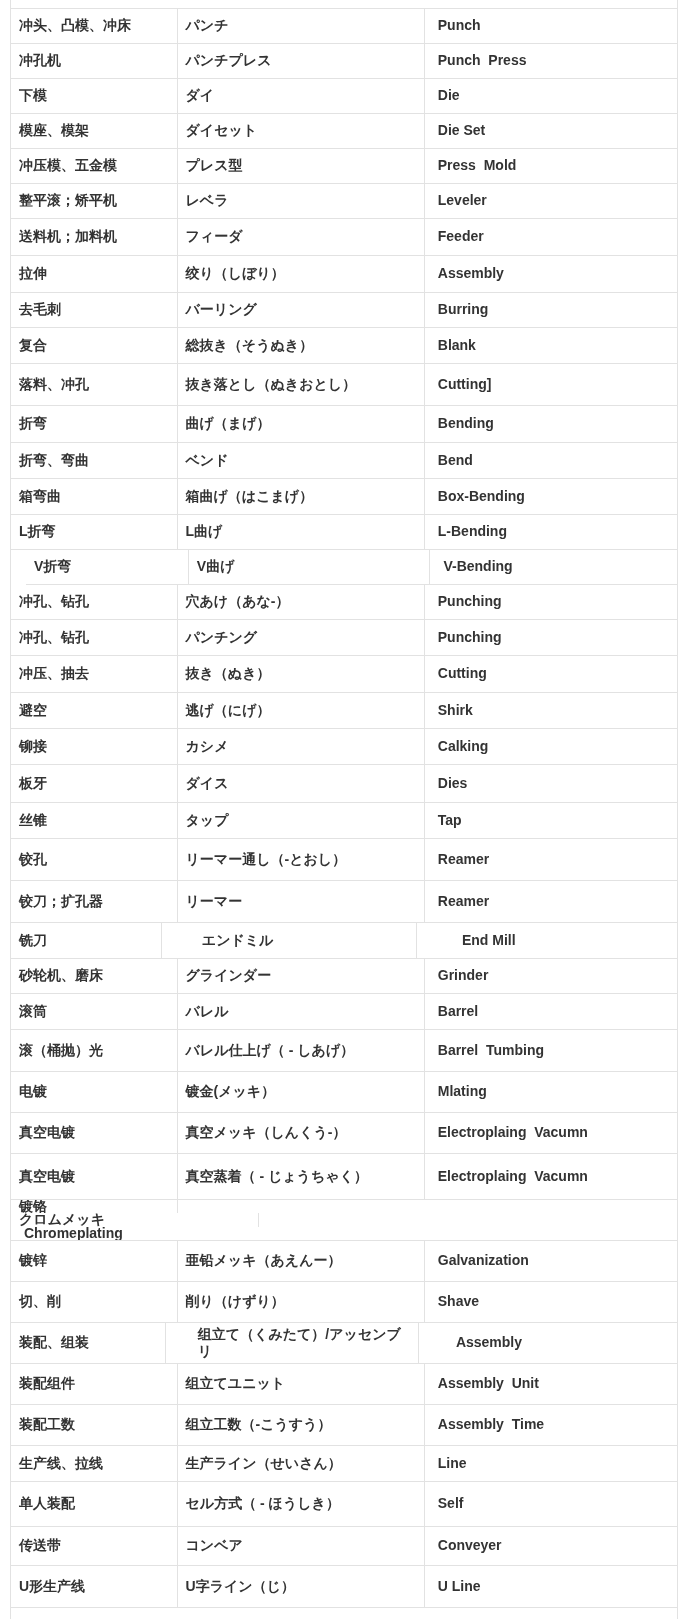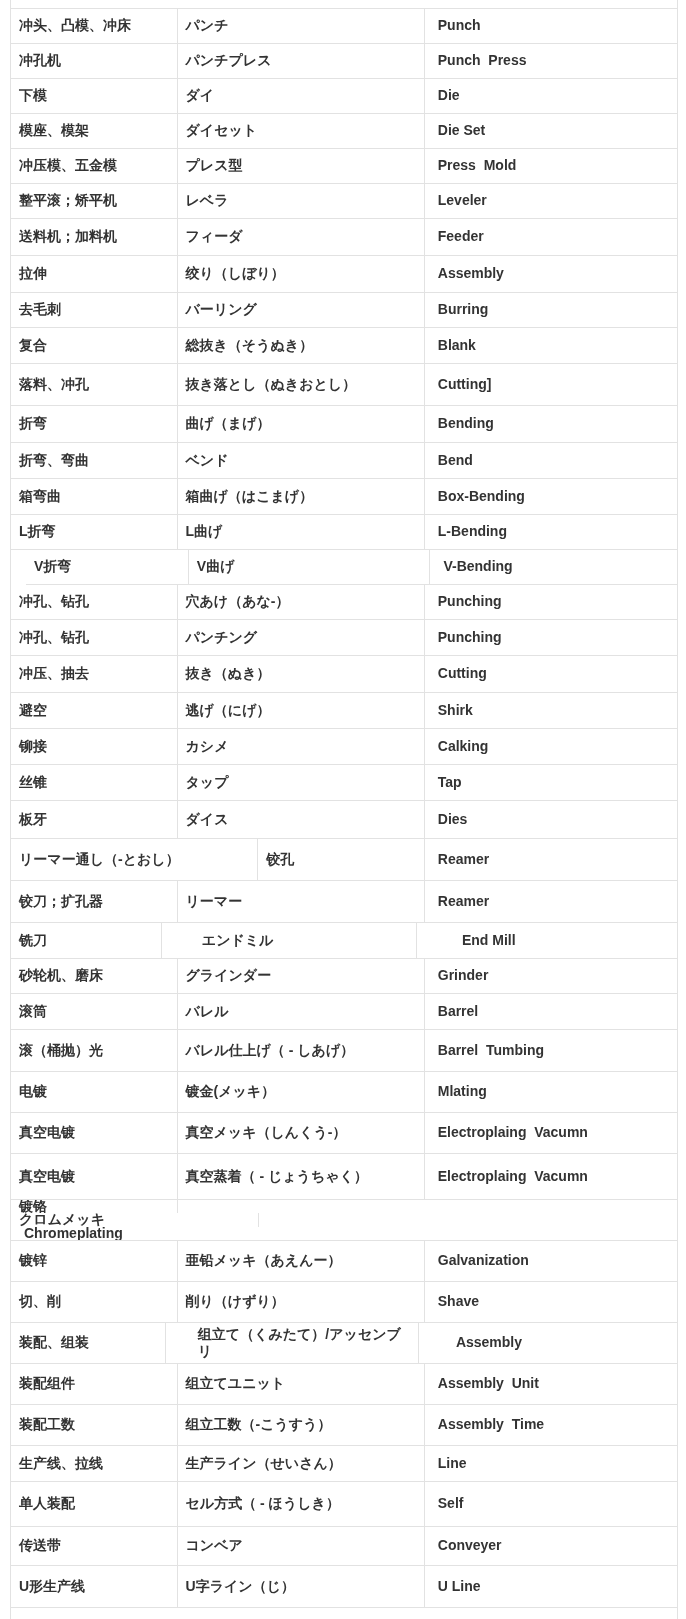--- a/index.html
+++ b/index.html
@@ -166,33 +166,33 @@
       <div class="row" style="height: 36px;">
     <div class="cell cn">避空</div>
     <div class="cell ja">逃げ（にげ）</div>
     <div class="cell en">Shirk</div>
   </div>
       <div class="row" style="height: 36px;">
     <div class="cell cn">铆接</div>
     <div class="cell ja">カシメ</div>
     <div class="cell en">Calking</div>
   </div>
-      <div class="row" style="height: 36px;">
-    <div class="cell cn">丝锥</div>
-    <div class="cell ja">タップ</div>
-    <div class="cell en">Tap</div>
-  </div>
       <div class="row" style="height: 38px;">
     <div class="cell cn">板牙</div>
     <div class="cell ja">ダイス</div>
     <div class="cell en">Dies</div>
   </div>
-      <div class="row" style="height: 42px;">
+      <div class="row" style="height: 36px;">
+    <div class="cell cn">丝锥</div>
+    <div class="cell ja">タップ</div>
+    <div class="cell en">Tap</div>
+  </div>
+      <div class="row" style="height: 42px;">
+    <div class="cell cn">铰孔</div>
     <div class="cell ja">リーマー通し（-とおし）</div>
-    <div class="cell cn">铰孔</div>
     <div class="cell en">Reamer</div>
   </div>
       <div class="row" style="height: 42px;">
     <div class="cell cn">铰刀；扩孔器</div>
     <div class="cell ja">リーマー</div>
     <div class="cell en">Reamer</div>
   </div>
       <div class="row" style="height: 36px; gap: 32px;">
     <div class="cell cn">铣刀</div>
     <div class="cell ja">エンドミル</div>

